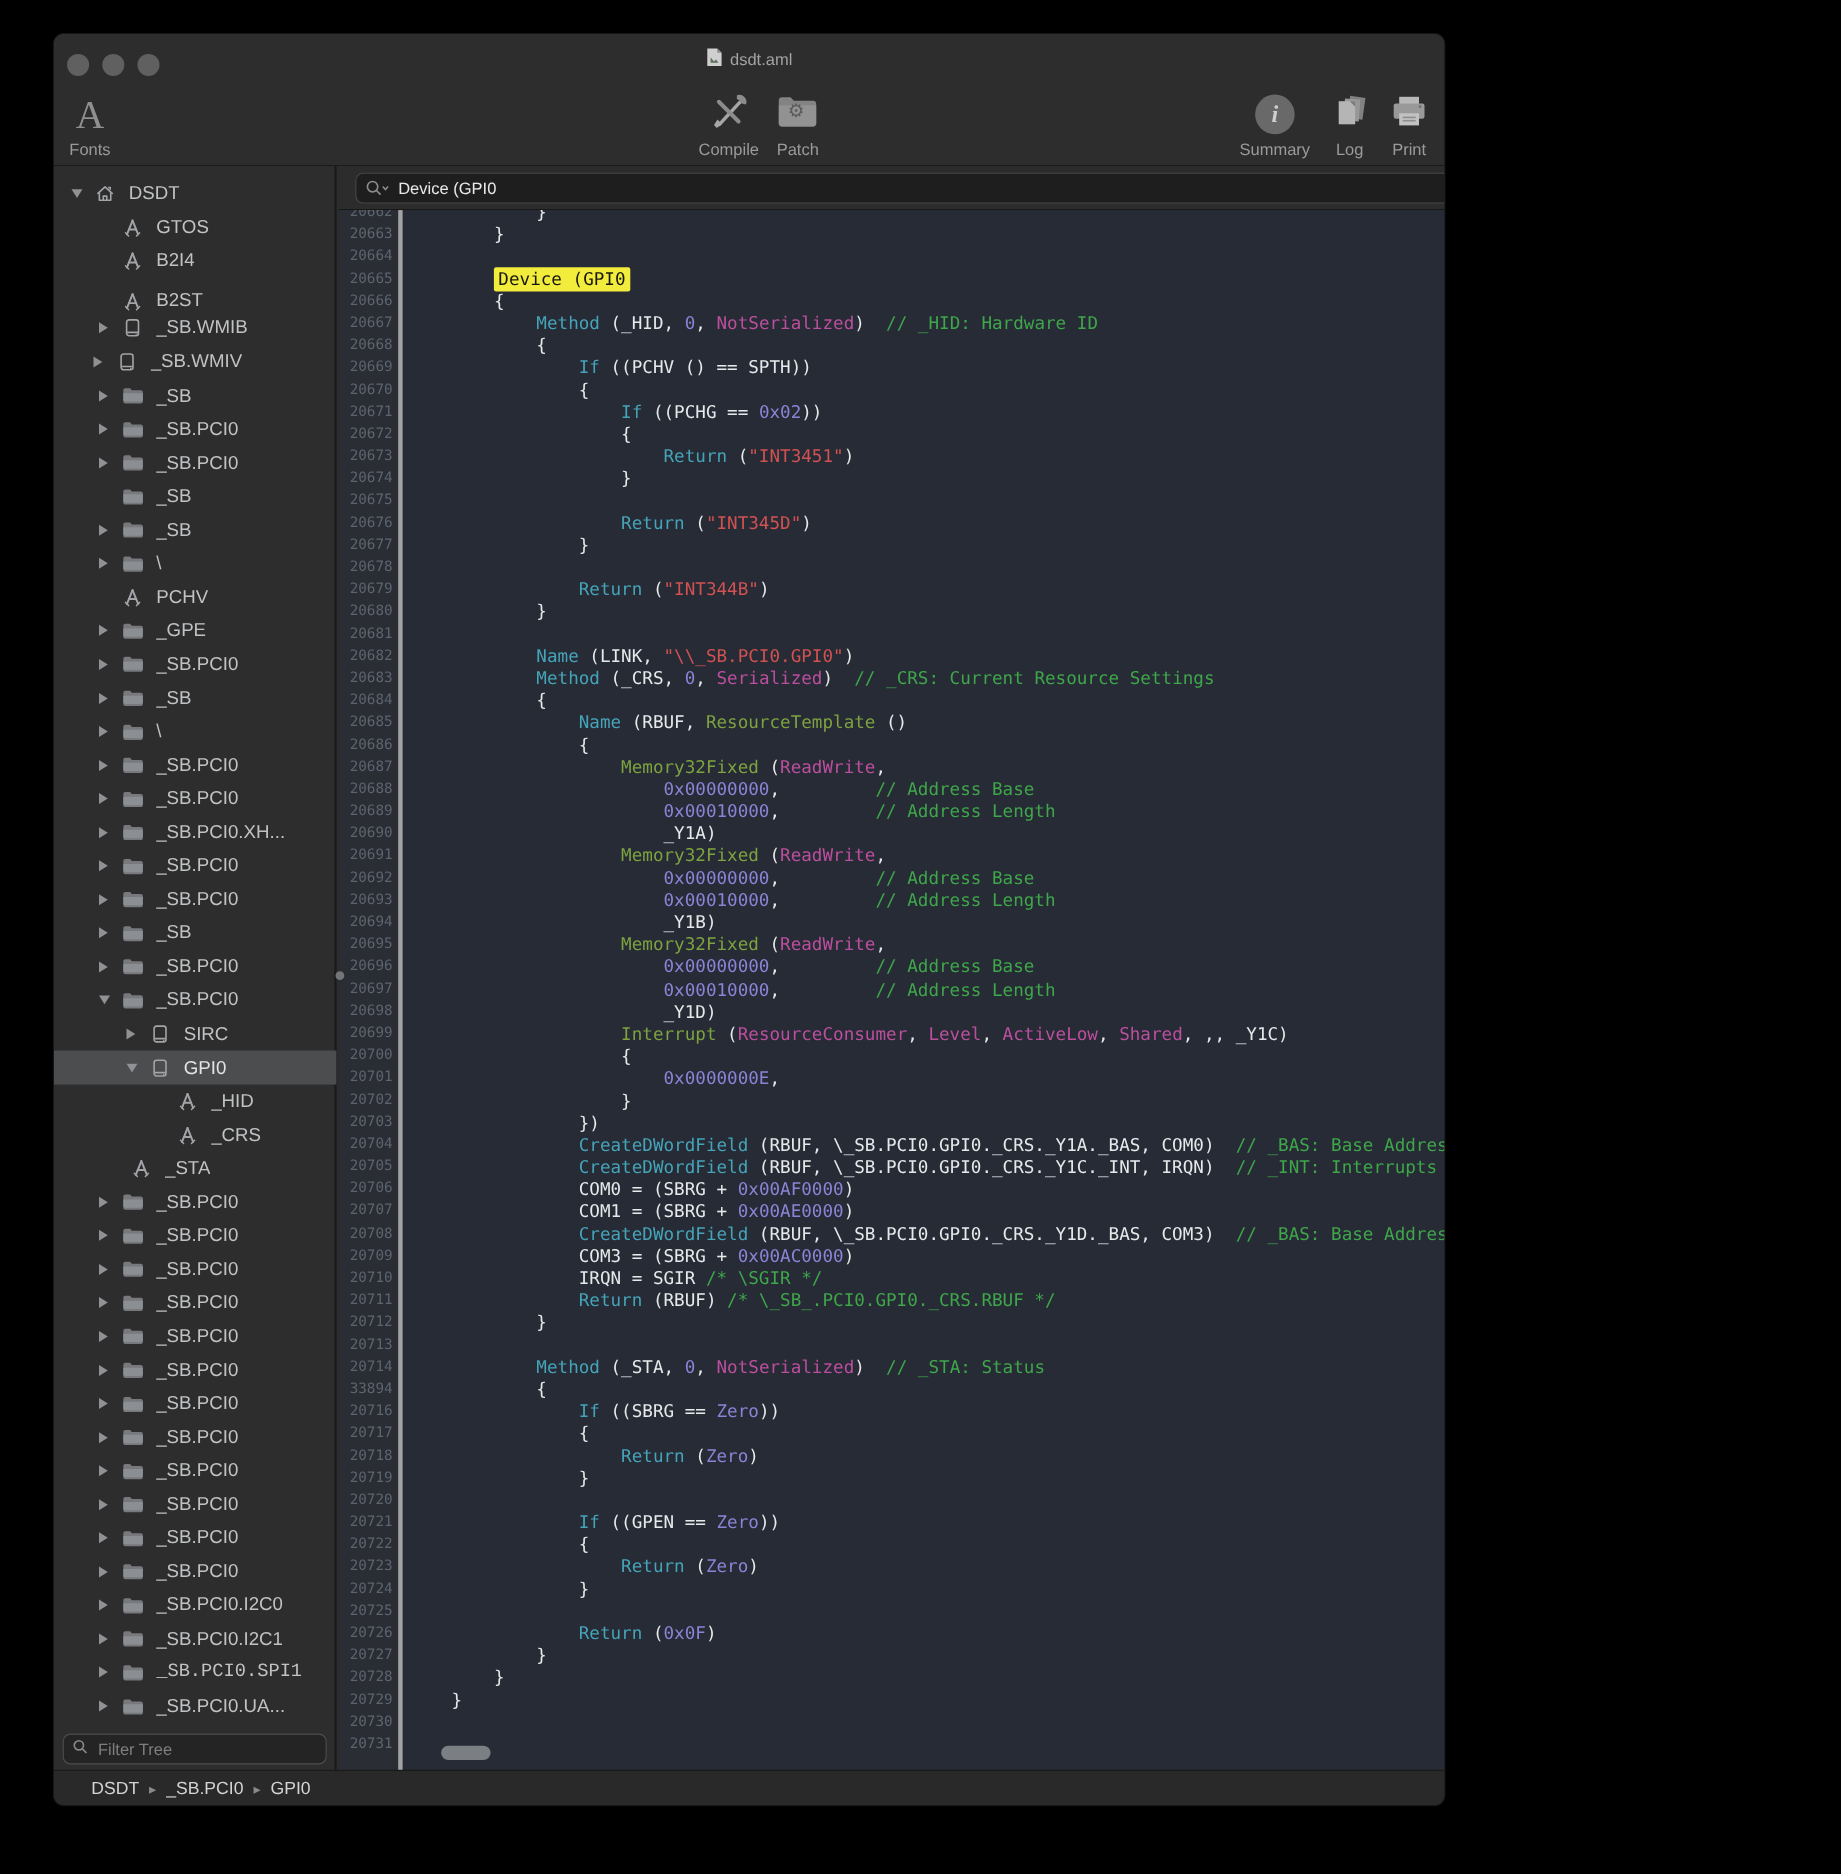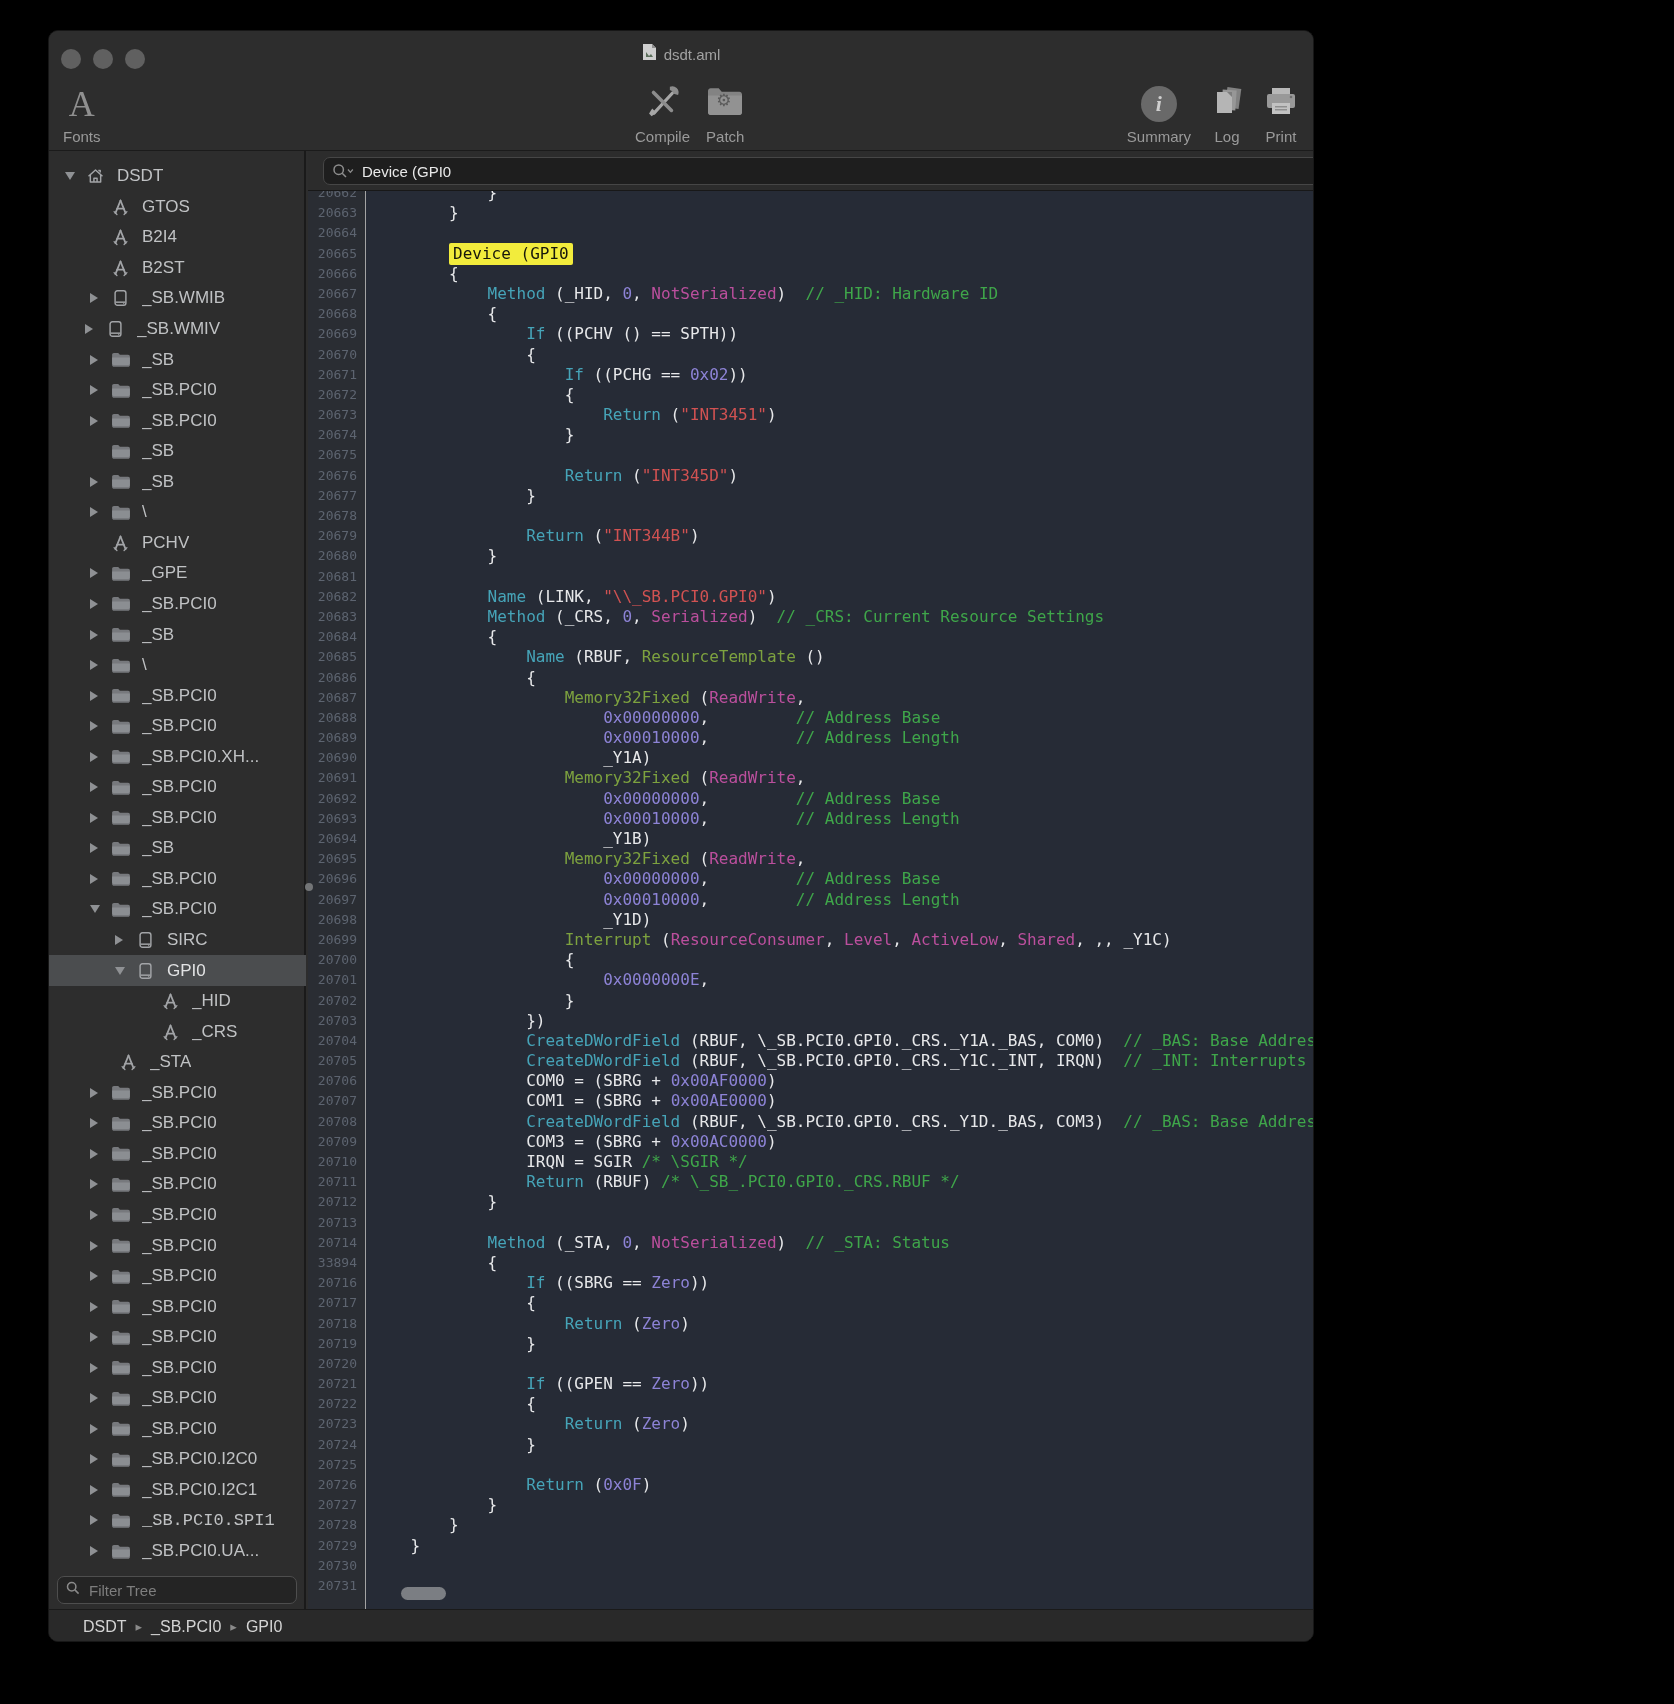--- a/index.html
+++ b/index.html
@@ -41,21 +41,21 @@
   .find-count{position:absolute;right:36px;top:5px;color:#9a9a9a;font-size:14px;}
   .find-clear{position:absolute;right:9px;top:5.5px;width:17px;height:17px;border-radius:50%;background:#9c9ea2;color:#2e2e2e;font-size:11px;font-weight:bold;display:flex;align-items:center;justify-content:center;line-height:1;}
   .seg{position:absolute;left:1119px;top:7px;width:52px;height:26px;border:1.5px solid #6f6f6f;border-radius:7px;display:flex;}
   .seg span{flex:1;display:flex;align-items:center;justify-content:center;color:#cfcfcf;font-size:14px;}
   .seg span:first-child{border-right:1.5px solid #6f6f6f;}
   .donebtn{position:absolute;left:1181px;top:7px;width:60px;height:26px;border:1.5px solid #6f6f6f;border-radius:7px;color:#d8d8d8;font-size:15px;display:flex;align-items:center;justify-content:center;}
   .repl-check{position:absolute;left:1257px;top:11px;width:18px;height:18px;border-radius:4px;background:#5d5d5d;border:1px solid #6a6a6a;}
   .repl-label{position:absolute;left:1283px;top:10px;color:#d6d6d6;font-size:15px;}
   
   .codearea{position:absolute;left:259px;top:160px;width:1315px;height:1418px;background:#262b36;overflow:hidden;}
-  .gutter{position:absolute;left:0;top:0;width:58px;height:1418px;background:#2a2d33;border-right:1px solid #a3a3a3;overflow:hidden;}
+  .gutter{position:absolute;left:0;top:0;width:58px;height:1418px;background:#2a2d33;border-right:4px solid #a3a3a3;overflow:hidden;}
   .gutter-inner{position:absolute;top:-8px;left:0;width:58px;}
   .gl{height:20.2px;line-height:20.2px;font-family:"DejaVu Sans Mono",monospace;font-size:13px;color:#5d6470;text-align:right;padding-right:9px;}
   .codecol{position:absolute;left:59px;top:0;width:1232px;height:1418px;overflow:hidden;}
   .code-inner{position:absolute;top:-8px;left:5px;}
   .cl{height:20.2px;line-height:20.2px;font-family:"DejaVu Sans Mono",monospace;font-size:16px;white-space:pre;}
   .cl .p{color:#e7e8ea;} .cl .k{color:#46a4b8;} .cl .o{color:#7da23f;} .cl .m{color:#bb4f9d;}
   .cl .n{color:#8d83d6;} .cl .c{color:#3fa64a;} .cl .s{color:#d15252;}
   .cl .h{background:#f2ec3c;color:#16160b;padding:1px 4px 2px 4px;border-radius:2px;}
   .vtrack{position:absolute;right:0;top:0;width:24px;height:1418px;background:#3b3e43;border-left:1px solid #202328;}
   .vthumb{position:absolute;left:4.5px;top:760px;width:15px;height:46px;border-radius:7px;background:#85888c;}
@@ -197,21 +197,21 @@
           <span class="ticon">
             <svg width="19" height="18" viewBox="0 0 16 16" fill="none" stroke="#a2a4a7" stroke-width="1.6" stroke-linecap="round">
               <path d="M8 2.2 3.5 13.4"></path>
               <path d="M8 2.2 12.5 13.4"></path>
               <path d="M5.1 9.4h5.8"></path>
               <path d="M2.3 12.1l2.5 2.6M13.7 12.1l-2.5 2.6" stroke-width="1.2"></path>
             </svg>
           </span>
           <span class="tlabel">B2I4</span>
         </div>
-        <div class="trow" style="top: 101.65px; padding-left: 41px;">
+        <div class="trow" style="top: 101.65px; padding-left: 41px; align-items: flex-end;">
           <span class="disc"></span>
           <span class="ticon">
             <svg width="19" height="18" viewBox="0 0 16 16" fill="none" stroke="#a2a4a7" stroke-width="1.6" stroke-linecap="round">
               <path d="M8 2.2 3.5 13.4"></path>
               <path d="M8 2.2 12.5 13.4"></path>
               <path d="M5.1 9.4h5.8"></path>
               <path d="M2.3 12.1l2.5 2.6M13.7 12.1l-2.5 2.6" stroke-width="1.2"></path>
             </svg>
           </span>
           <span class="tlabel">B2ST</span>

